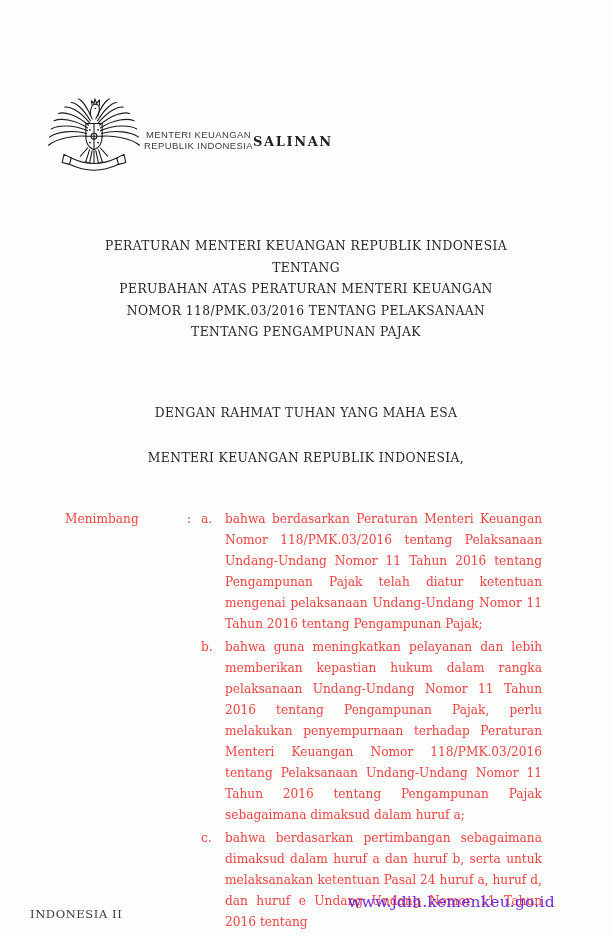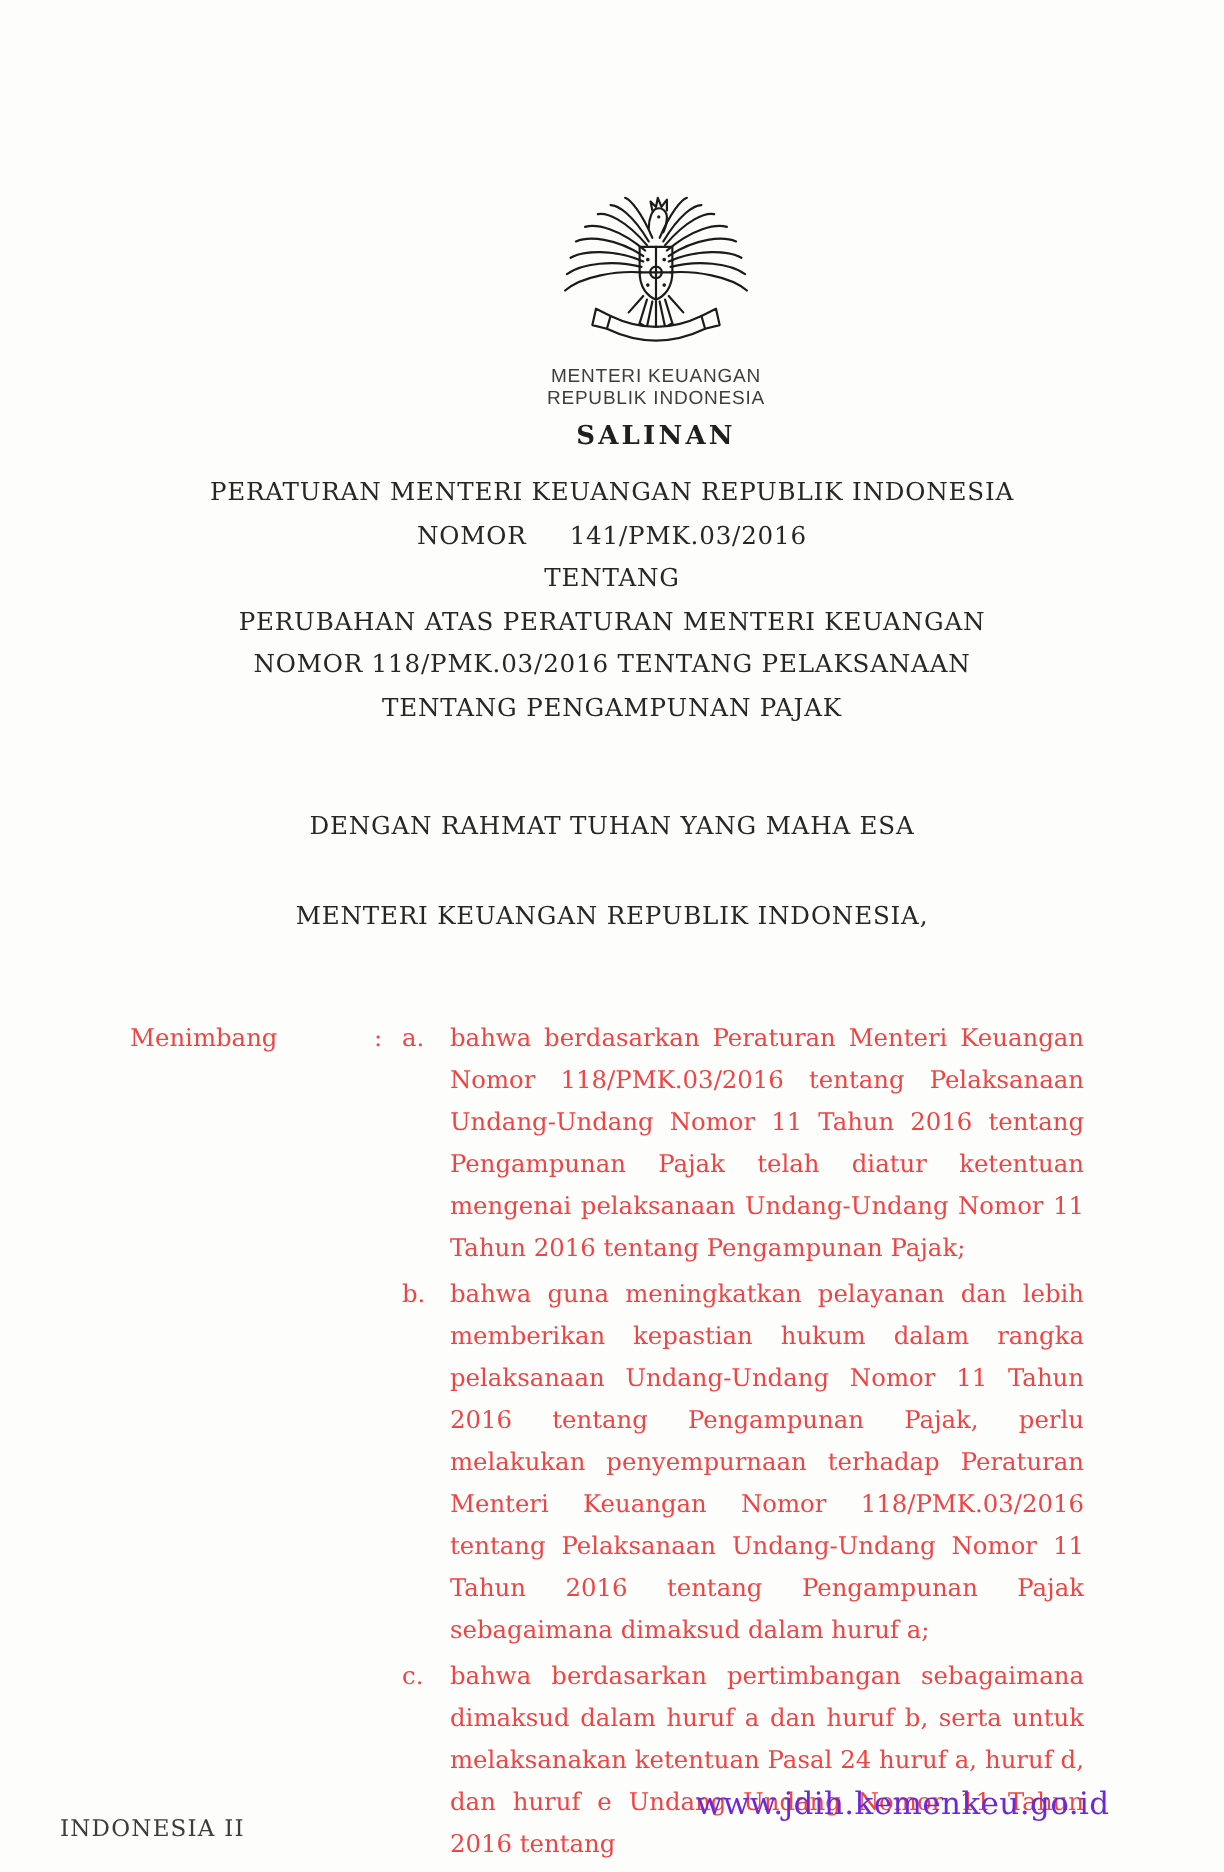--- a/index.html
+++ b/index.html
@@ -12,21 +12,21 @@
     background: #fdfdfc;
     overflow: hidden;
     color: #2b2b2b;
     font-family: "DejaVu Serif", "Liberation Serif", serif;
   }
 
   
   .header-block {
     position: absolute;
     top: 96px; left: 0; right: 0;
-    display: flex; flex-direction: column; align-items: center;
+    display: flex; flex-direction: row; align-items: center;
     text-align: center;
     padding-left: 44px;
   }
   .emblem { width: 100px; height: 84px; }
   .ministry {
     margin-top: 3px;
     font-family: "Liberation Sans", sans-serif;
     font-size: 9.5px; line-height: 11px;
     letter-spacing: 0.4px;
     color: #3d3d3d;
@@ -153,21 +153,20 @@
         <path d="M30 68 Q 55 80, 80 68 L 82 75 Q 55 88, 28 75 Z" fill="#fdfdfc"></path>
         <path d="M30 68 L 22 64 L 20 73 L 28 75 M 80 68 L 88 64 L 90 73 L 82 75"></path>
       </g>
     </svg>
     <div class="ministry"><span>MENTERI KEUANGAN</span><br><span>REPUBLIK INDONESIA</span></div>
     <div class="salinan">SALINAN</div>
   </div>
 
   <div class="title-block">
     <div class="title-line">PERATURAN MENTERI KEUANGAN REPUBLIK INDONESIA</div>
-    <div class="title-line">NOMOR     141/PMK.03/2016</div>
     <div class="title-line">TENTANG</div>
     <div class="title-line">PERUBAHAN ATAS PERATURAN MENTERI KEUANGAN</div>
     <div class="title-line">NOMOR 118/PMK.03/2016 TENTANG PELAKSANAAN</div>
     <div class="title-line">TENTANG PENGAMPUNAN PAJAK</div>
   </div>
 
   <div class="invocation">DENGAN RAHMAT TUHAN YANG MAHA ESA</div>
   <div class="issuer">MENTERI KEUANGAN REPUBLIK INDONESIA,</div>
 
   <div class="consider">

